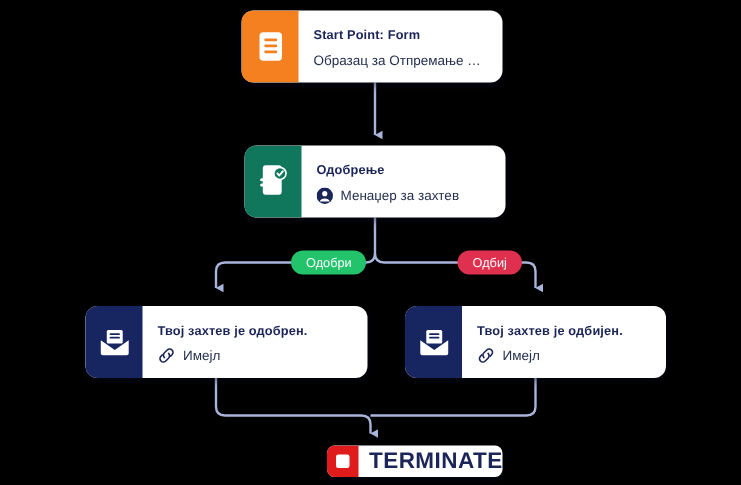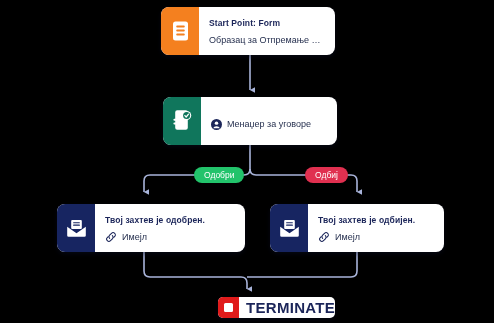--- a/index.html
+++ b/index.html
@@ -219,29 +219,30 @@
       <svg class="icon-svg" width="21" height="22" viewBox="0 0 21 22">
         <path d="M3.2,2.2 a2,2 0 0 1 2,-2 h8.6 a2,2 0 0 1 2,2 v15.6 a2,2 0 0 1 -2,2 h-8.6 a2,2 0 0 1 -2,-2 Z" fill="#ffffff"></path>
         <rect x="1.4" y="8.8" width="4.6" height="2.0" rx="1.0" fill="#ffffff"></rect>
         <rect x="1.4" y="12.4" width="4.6" height="2.0" rx="1.0" fill="#ffffff"></rect>
         <circle cx="14.6" cy="5.6" r="4.6" fill="#ffffff"></circle>
         <circle cx="14.6" cy="5.6" r="3.5" fill="#10765C"></circle>
         <path d="M12.9,5.6 L14.2,7.0 L16.5,4.2" fill="none" stroke="#ffffff" stroke-width="1.3" stroke-linecap="round" stroke-linejoin="round"></path>
       </svg>
     </div>
     <div class="node-body">
+      <div class="node-title">Одобрење</div>
       <div class="node-sub">
         <span>
           <svg class="icon-svg" width="11" height="11" viewBox="0 0 12 12">
             <circle cx="6" cy="6" r="6" fill="#1B2559"></circle>
             <circle cx="6" cy="4.5" r="1.9" fill="#ffffff"></circle>
             <path d="M2.3,10.2 a3.9,3.2 0 0 1 7.4,0 Z" fill="#ffffff"></path>
           </svg>
         </span>
-        <span class="sub-text">Менаџер за уговоре</span>
+        <span class="sub-text">Менаџер за захтев</span>
       </div>
     </div>
   </div>
 
   <div class="pill" id="pill-approve">Одобри</div>
   <div class="pill" id="pill-reject">Одбиј</div>
 
   <div class="node" id="node-approved">
     <div class="node-icon">
       <svg class="icon-svg" width="21" height="19" viewBox="0 0 22 20">

